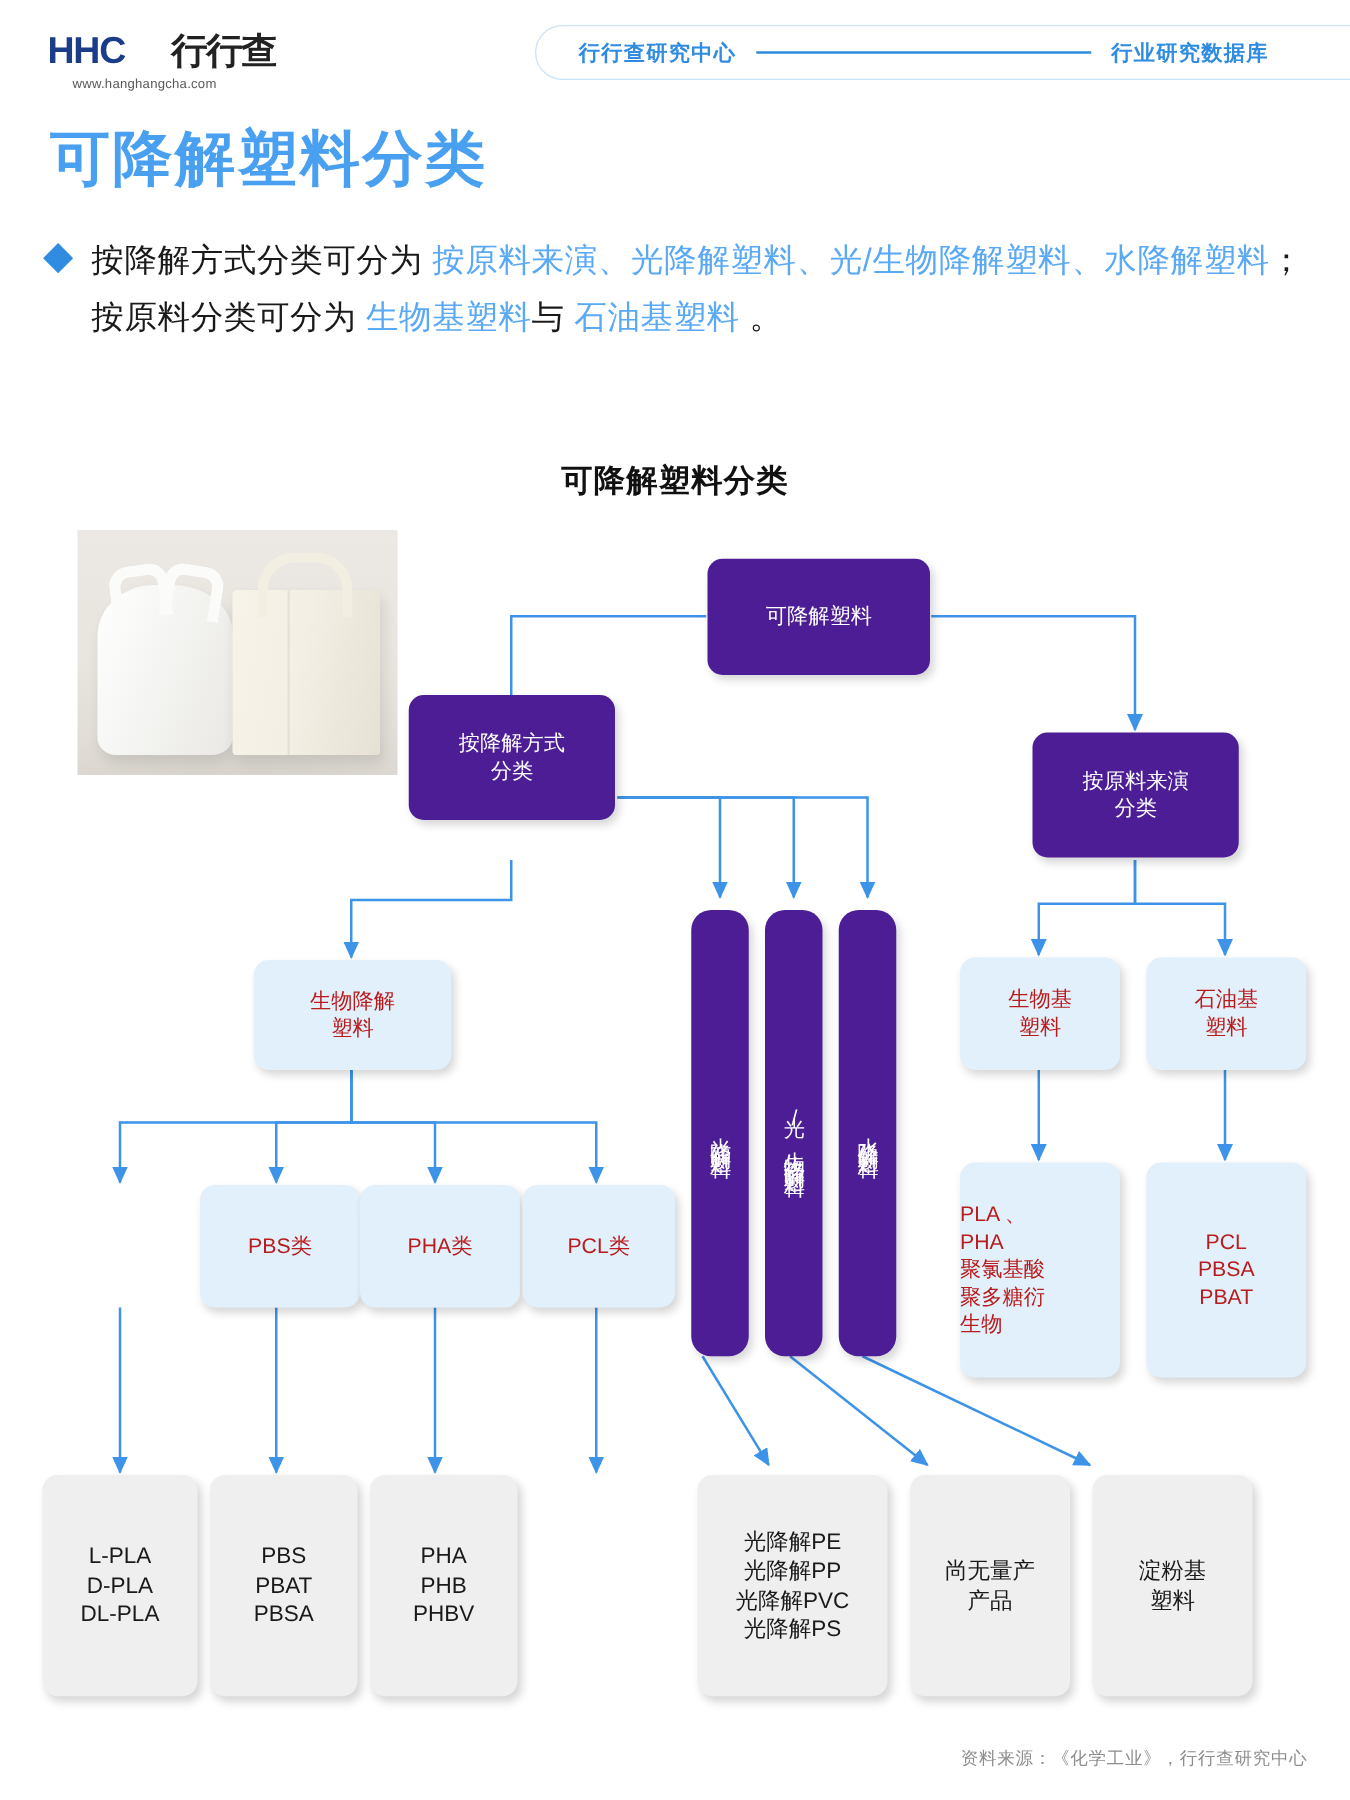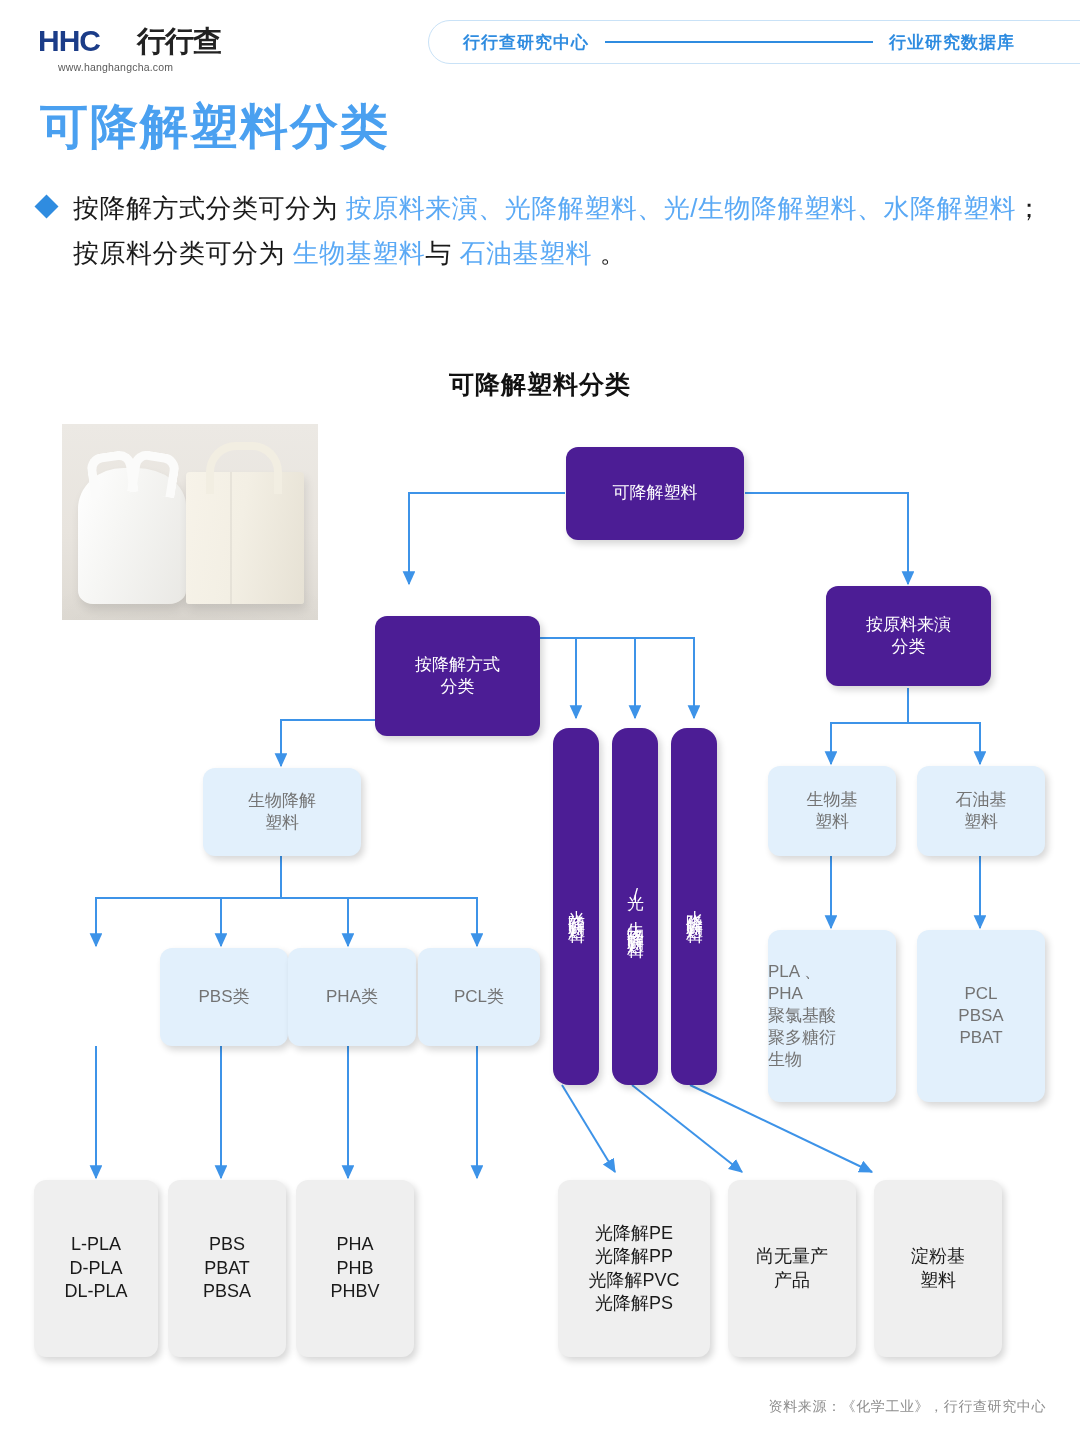--- a/index.html
+++ b/index.html
@@ -89,21 +89,21 @@
   
   .box{
     position:absolute;box-sizing:border-box;
     display:flex;align-items:center;justify-content:center;text-align:center;
     border-radius:12px;
     box-shadow:3px 4px 7px rgba(0,0,0,.16);
     line-height:1.30;
     white-space:pre-line;
   }
   .b-blue{background:#4c1d95;color:#fff;font-size:17px;}
-  .b-lite{background:#e2f0fc;color:#737373;font-size:17px;}
+  .b-lite{background:#e2f0fc;color:#b91c1c;font-size:17px;}
   .b-gray{background:#efefef;color:#1a1a1a;font-size:18px;}
   .b-vert{
     writing-mode:vertical-rl;text-orientation:upright;
     letter-spacing:4px;border-radius:16px;
   }
   .pad-l{justify-content:flex-start;text-align:left;}
 
   svg.links{position:absolute;left:0;top:0;width:1080px;height:1440px;pointer-events:none;}
 
   .source{
@@ -180,21 +180,21 @@
       <path d="M477,1046 L477,1178" marker-end="url(#ar)"></path>
 
       <path d="M562,1085 L615,1172" marker-end="url(#ar)"></path>
       <path d="M632,1085 L742,1172" marker-end="url(#ar)"></path>
       <path d="M690,1085 L872,1172" marker-end="url(#ar)"></path>
     </g>
   </svg>
 
   <div class="box b-blue" style="left:566px;top:447px;width:178px;height:93px;">可降解塑料</div>
 
-  <div class="box b-blue" style="left:327px;top:616px;width:165px;height:120px;margin-left:48px;">按降解方式
+  <div class="box b-blue" style="left:327px;top:556px;width:165px;height:100px;">按降解方式
 分类</div>
 
   <div class="box b-blue" style="left:826px;top:586px;width:165px;height:100px;">按原料来演
 分类</div>
 
   <div class="box b-lite" style="left:203px;top:768px;width:158px;height:88px;">生物降解
 塑料</div>
 
   <div class="box b-blue b-vert" style="left:553px;top:728px;width:46px;height:357px;">光降解塑料</div>
 

